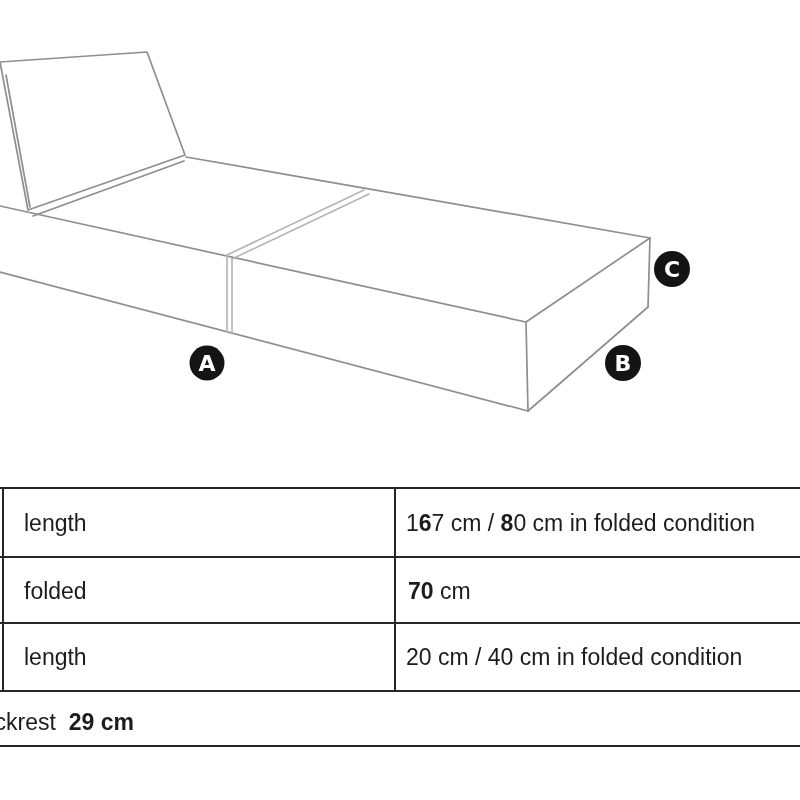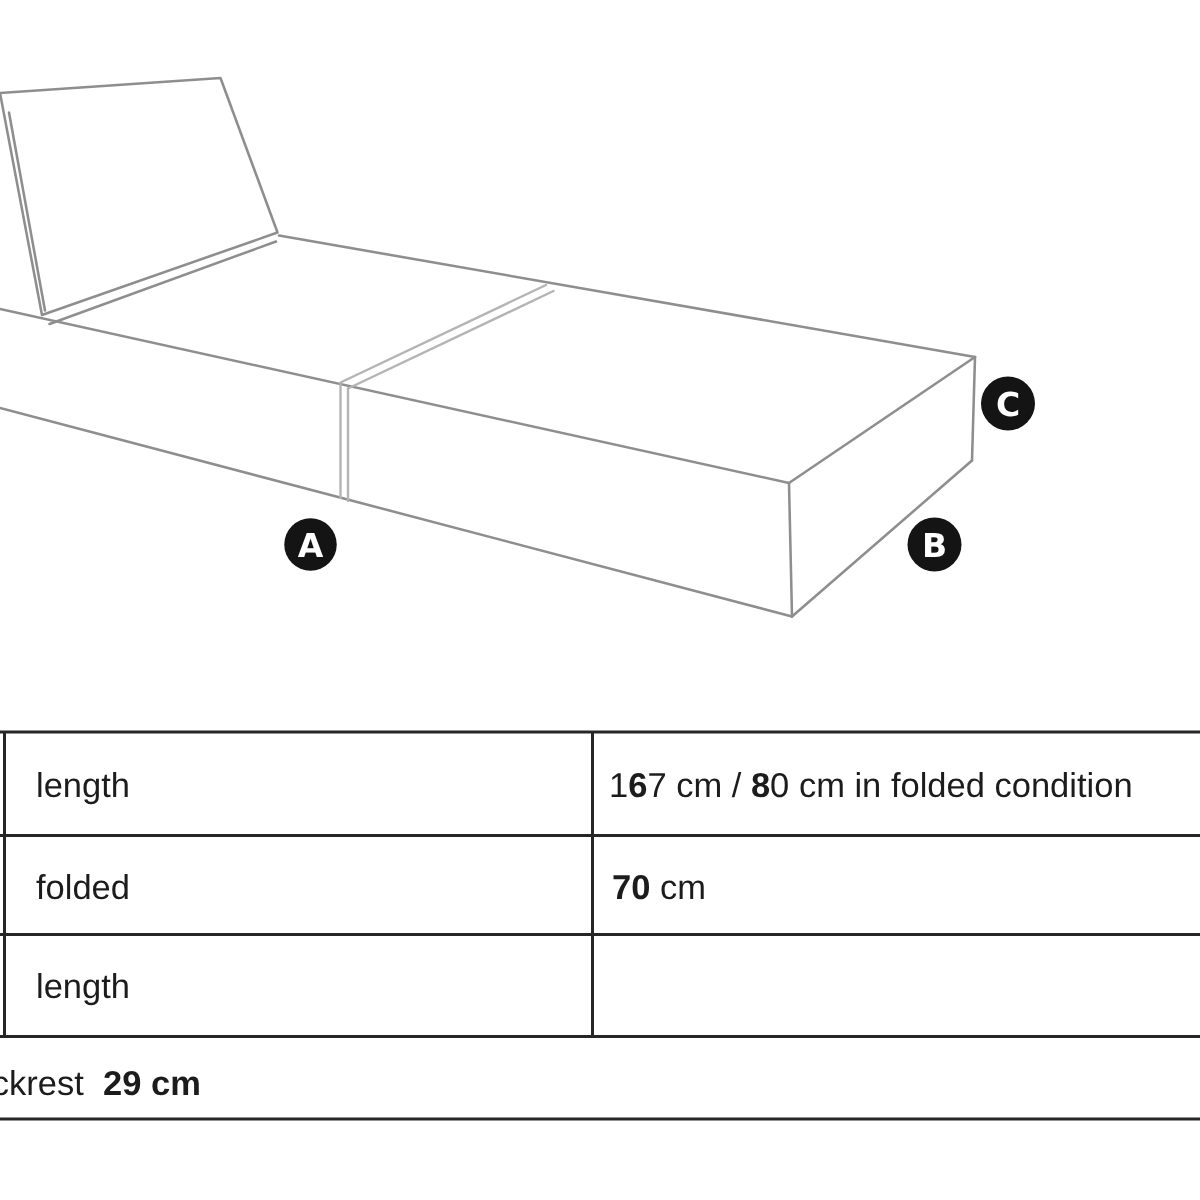--- a/index.html
+++ b/index.html
@@ -85,16 +85,17 @@
   <div class="vline" style="left:2px; top:488px; height:202px"></div>
   <div class="vline" style="left:394px; top:488px; height:202px"></div>
 
   <div class="cell" style="left:24px; top:509px">length</div>
   <div class="cell" style="left:406px; top:509px"><span>1</span><span class="seg-bold">6</span><span>7 cm / </span><span class="seg-bold">8</span><span>0 cm in folded condition</span></div>
 
   <div class="cell" style="left:24px; top:577px">folded</div>
   <div class="cell" style="left:408px; top:577px"><span class="seg-bold">70</span><span> cm</span></div>
 
   <div class="cell" style="left:24px; top:643px">length</div>
+  <div class="cell" style="left:406px; top:643px"><span>20 cm / 40 cm in folded condition</span></div>
 
   <div class="cell" style="left:-31px; top:708px"><span>backrest  </span><span class="seg-bold">29 cm</span></div>
 
 </div>
 
 </body></html>

